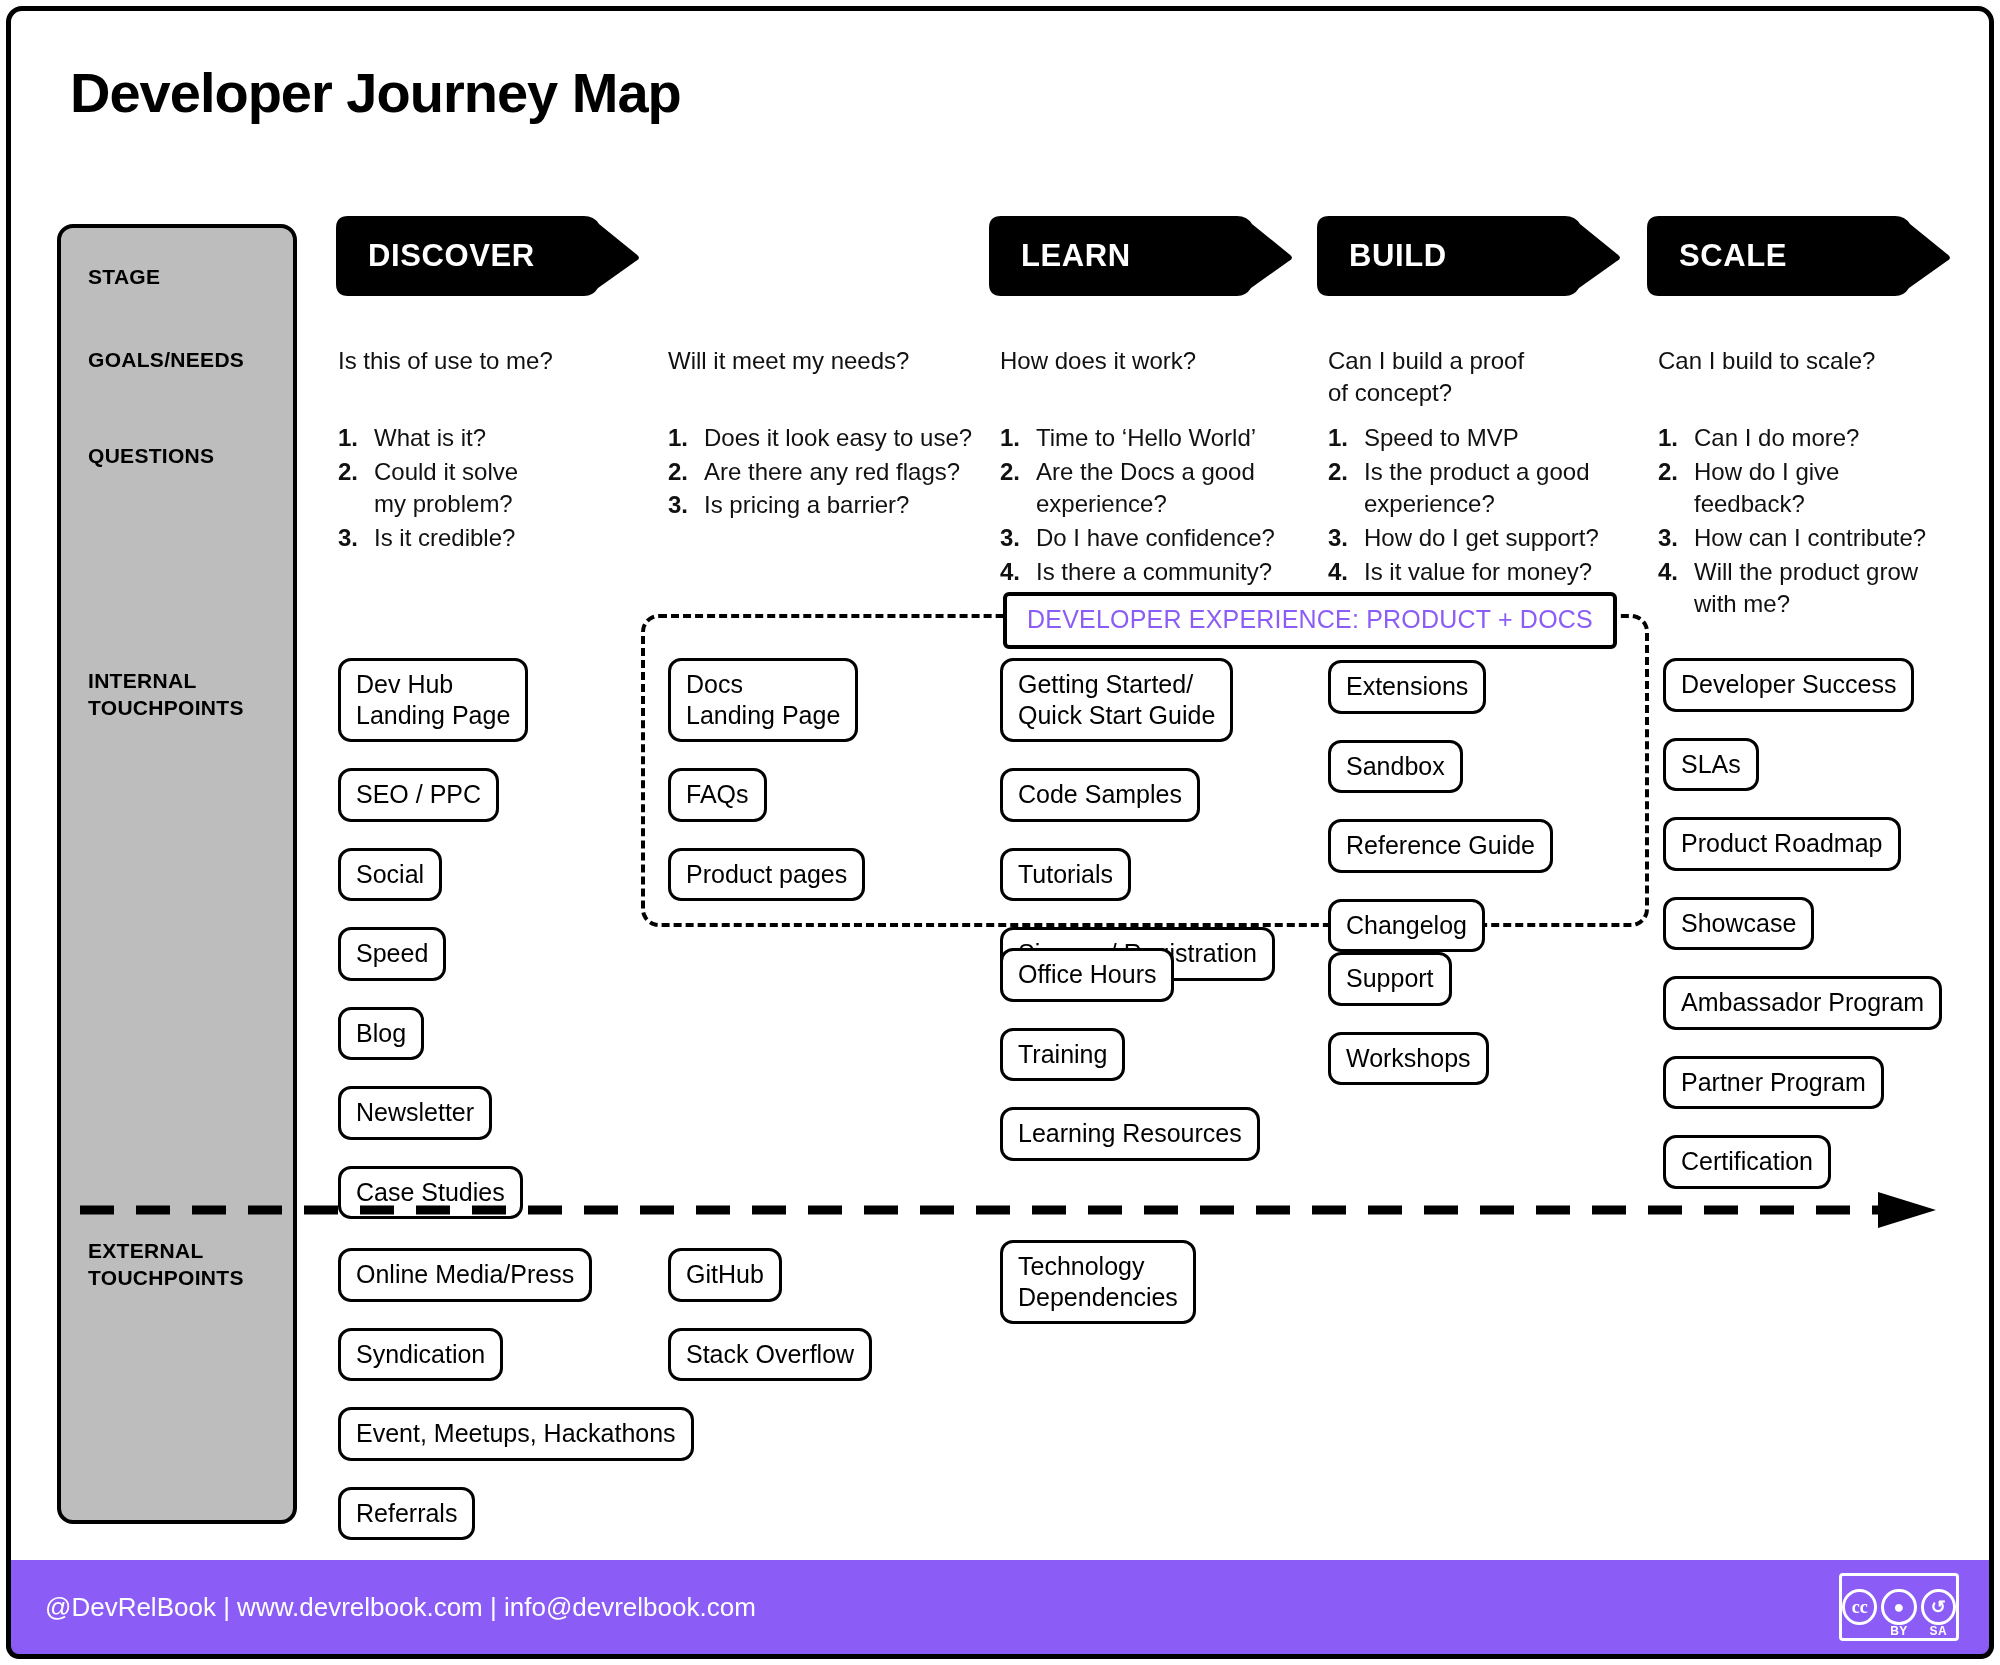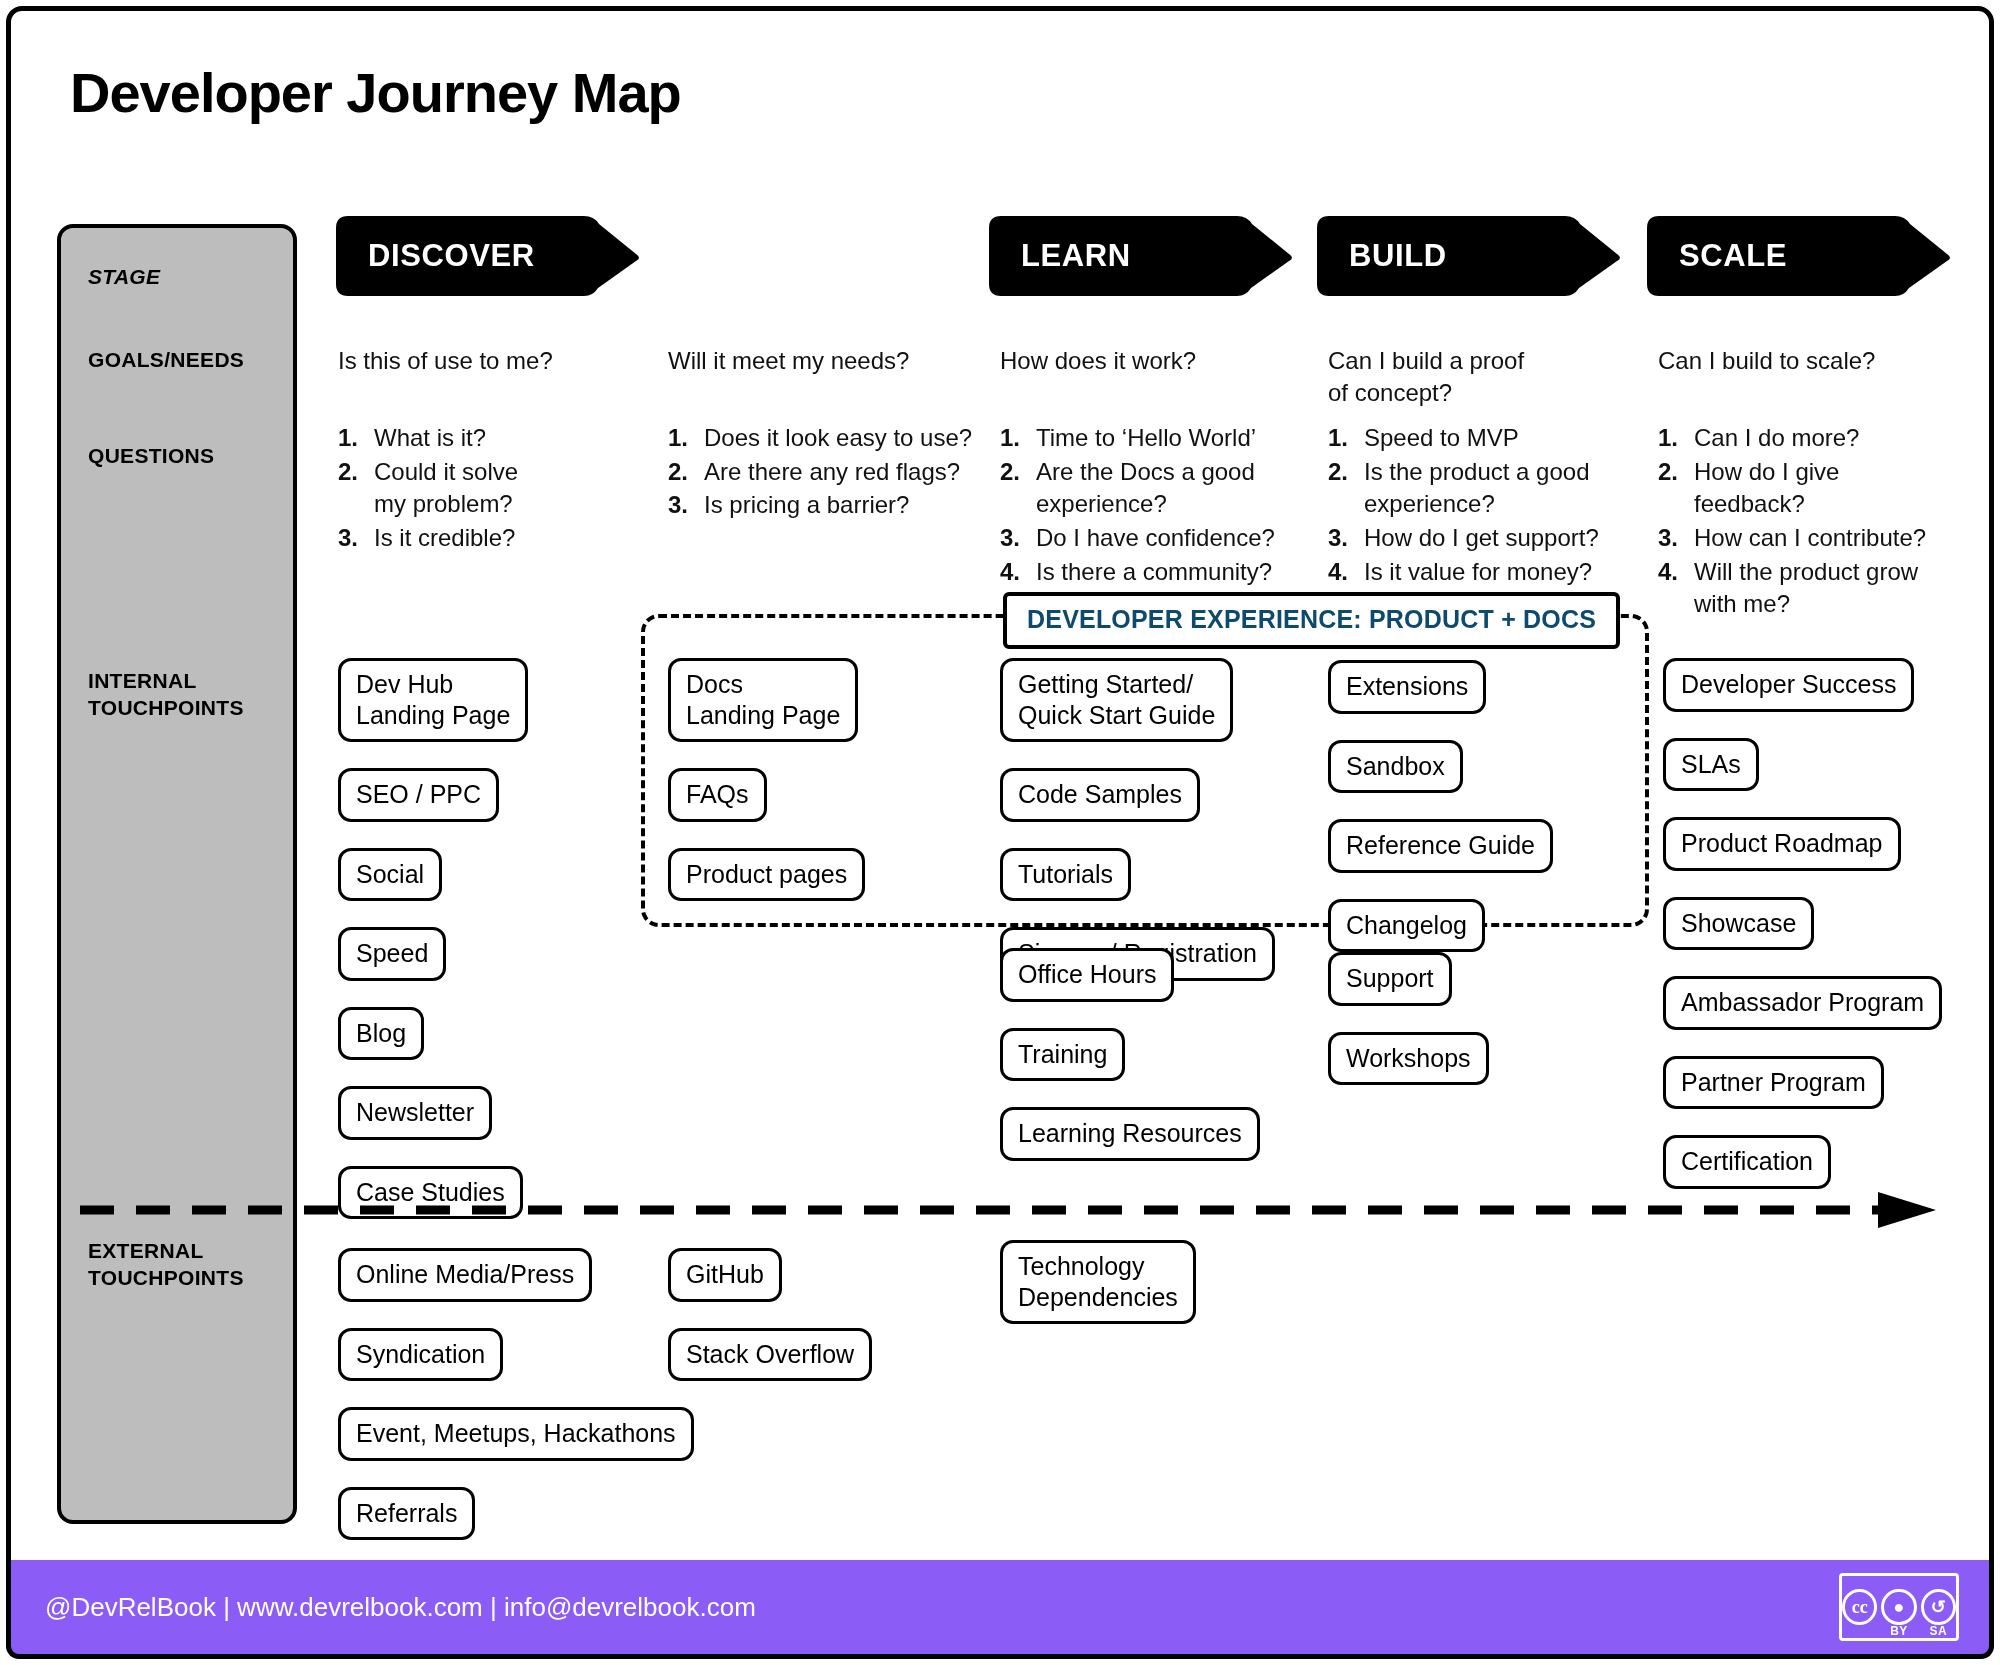--- a/index.html
+++ b/index.html
@@ -44,21 +44,21 @@
   }
   .rail-label {
     position: absolute;
     left: 88px;
     font-size: 21px;
     font-weight: bold;
     color: #000;
     letter-spacing: 0.3px;
     line-height: 1.28;
   }
-  .rail-stage      { top: 264px; font-style: italic; }
+  .rail-stage      { top: 264px; }
   .rail-goals      { top: 347px; }
   .rail-questions  { top: 443px; }
   .rail-internal   { top: 668px; }
   .rail-external   { top: 1238px; }
 
   
   .stages { position: absolute; left: 336px; top: 216px; width: 1620px; height: 80px; }
   .stage-banner {
     position: absolute;
     top: 0; height: 80px;
@@ -125,23 +125,23 @@
     border-radius: 18px;
   }
   .dx-label {
     position: absolute;
     left: 1003px; top: 592px;
     border: 4px solid #000;
     border-radius: 6px;
     background: #fff;
     padding: 9px 20px 11px 20px;
     font-size: 25px;
-    font-weight: bold;
+    font-weight: normal;
     letter-spacing: 0.2px;
-    color: #0c4a6e;
+    color: #8b5cf6;
     white-space: nowrap;
   }
 
   
   .divider { position: absolute; left: 80px; top: 1190px; width: 1860px; height: 40px; }
 
   
   .footer {
     position: absolute;
     left: 6px; top: 1560px;

